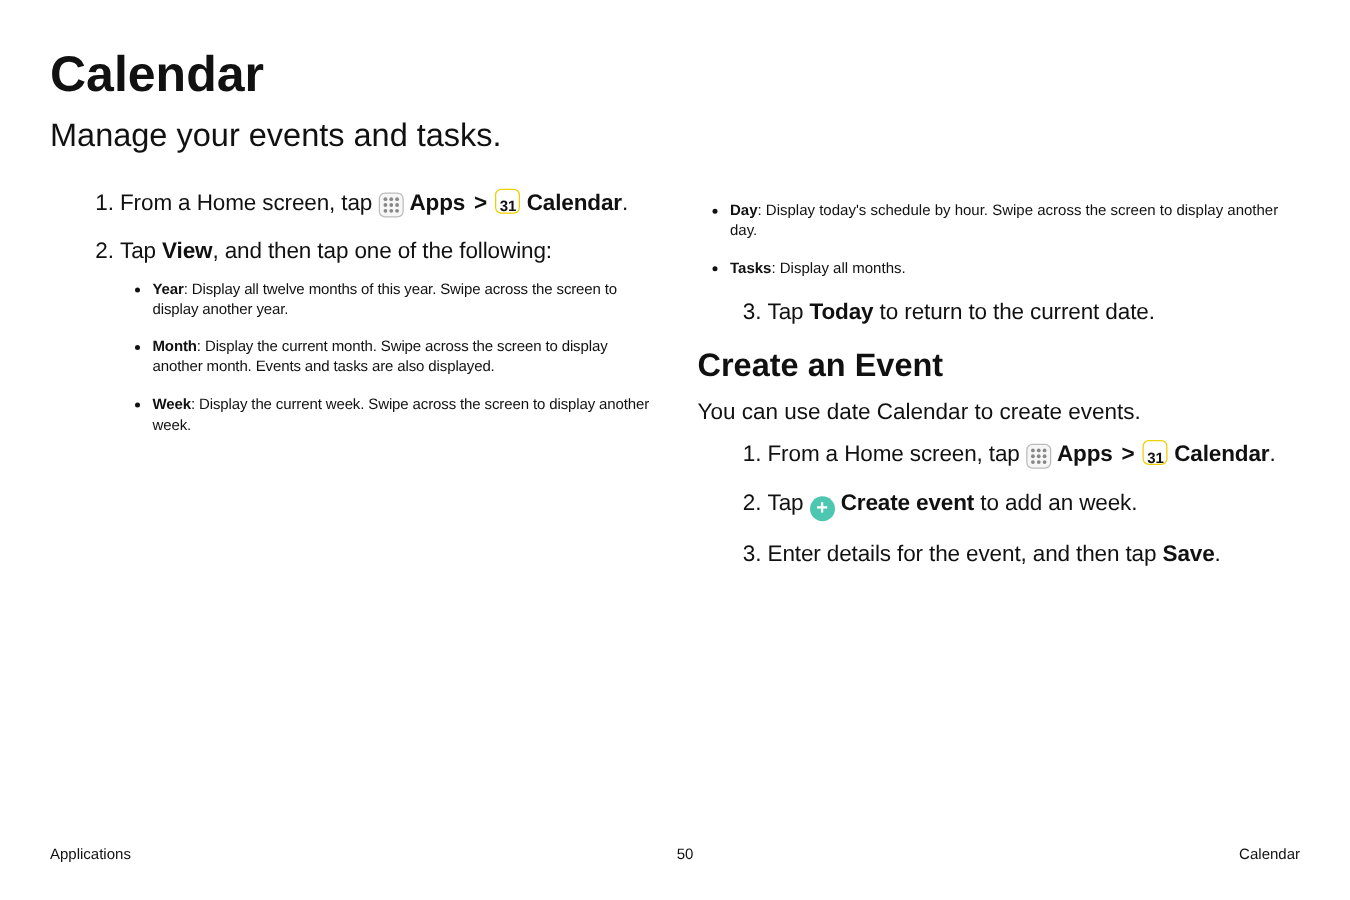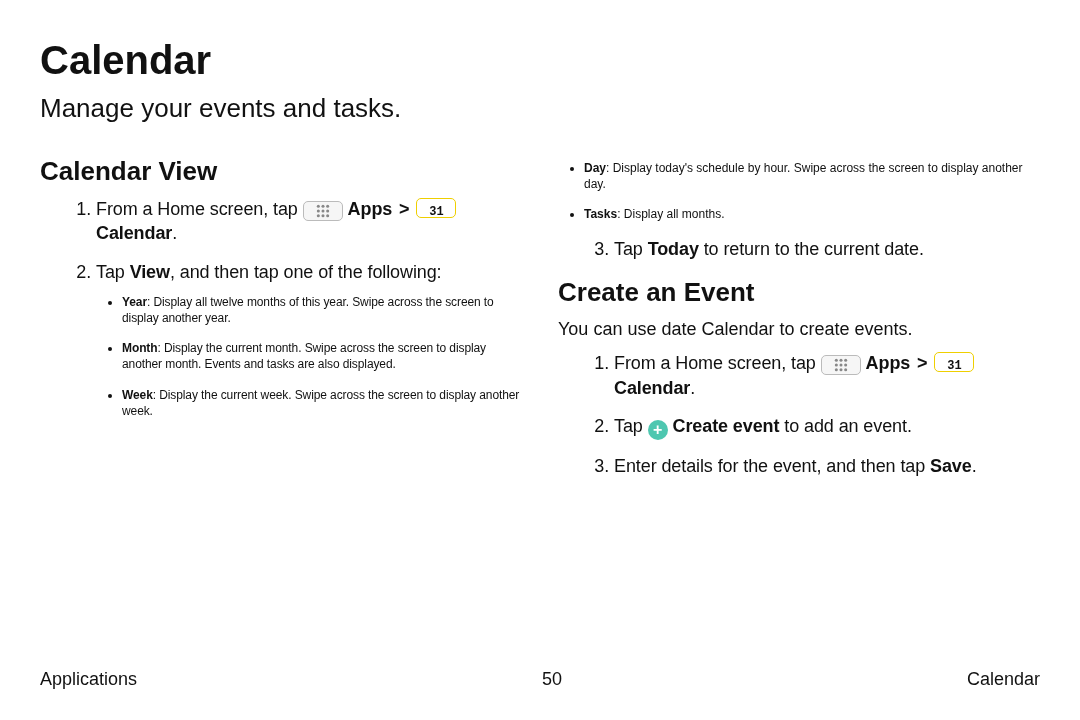--- a/index.html
+++ b/index.html
@@ -57,24 +57,23 @@
     margin-bottom: 14px;
     font-size: 12px;
     line-height: 1.35;
   }
   b, strong { font-weight: 700; }
   .inline-icon {
     display: inline-flex;
     align-items: center;
     justify-content: center;
     vertical-align: -3px;
-    width: 40px;
+    width: 20px;
     height: 20px;
     border-radius: 4px;
-    font-family: Liberation Mono, monospace;
   }
   .apps-icon {
     border: 1px solid #bbb;
     background: #f6f6f6;
     border-radius: 5px;
   }
   .apps-icon svg { width: 14px; height: 14px; }
   .cal-icon {
     border: 1px solid #efcf00;
     background: #fff;
@@ -104,33 +103,32 @@
     font-size: 16px;
     line-height: 1;
   }
   .footer {
     position: absolute;
     bottom: 30px;
     left: 40px;
     right: 40px;
     display: flex;
     justify-content: space-between;
-    font-size: 18px;
+    font-size: 12px;
   }
 </style>
 </head>
 <body>
 
 <h1 class="page-title">Calendar</h1>
 <p class="subtitle">Manage your events and tasks.</p>
 
 <div class="columns">
 
   <div class="col">
-    <h2 class="section-h">Calendar View</h2>
 
     <ol class="steps">
       <li>
         <span>From a Home screen, tap </span>
         <span class="inline-icon apps-icon">
           <svg viewBox="0 0 12 12">
               <g fill="#888">
                 <circle cx="2" cy="2" r="1.3"></circle>
                 <circle cx="6" cy="2" r="1.3"></circle>
                 <circle cx="10" cy="2" r="1.3"></circle>
@@ -196,21 +194,21 @@
         <b>Apps</b>
         <span class="chevron">&gt;</span>
         <span class="inline-icon cal-icon">
           <span class="cal-num">31</span>
         </span>
         <b>Calendar</b><span>.</span>
       </li>
       <li>
         <span>Tap </span>
         <span class="plus-icon">+</span>
-        <b>Create event</b><span> to add an event.</span>
+        <b>Create event</b><span> to add an week.</span>
       </li>
       <li>
         <span>Enter details for the event, and then tap </span><b>Save</b><span>.</span>
       </li>
     </ol>
   </div>
 
 </div>
 
 <div class="footer">

